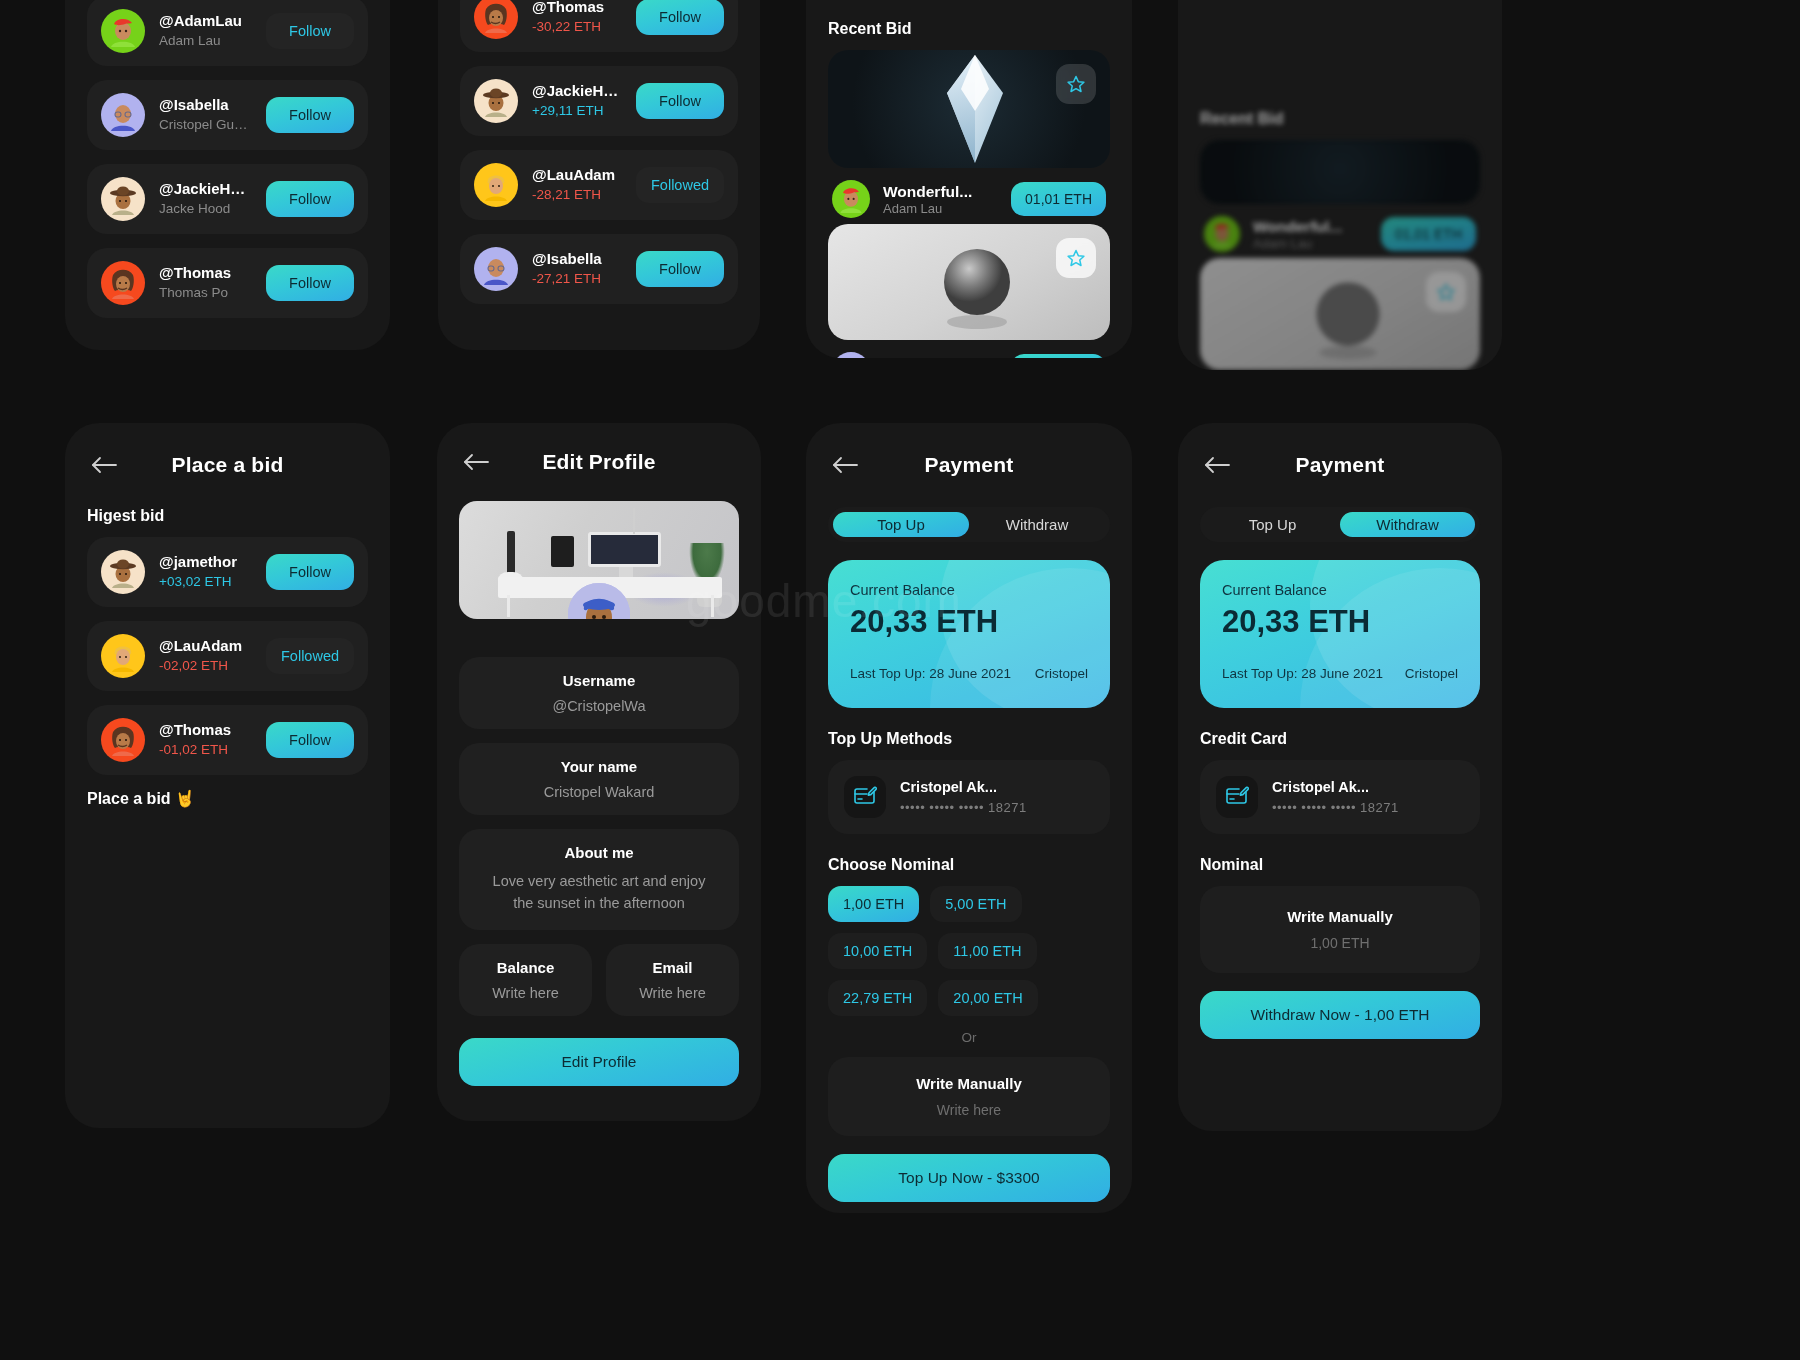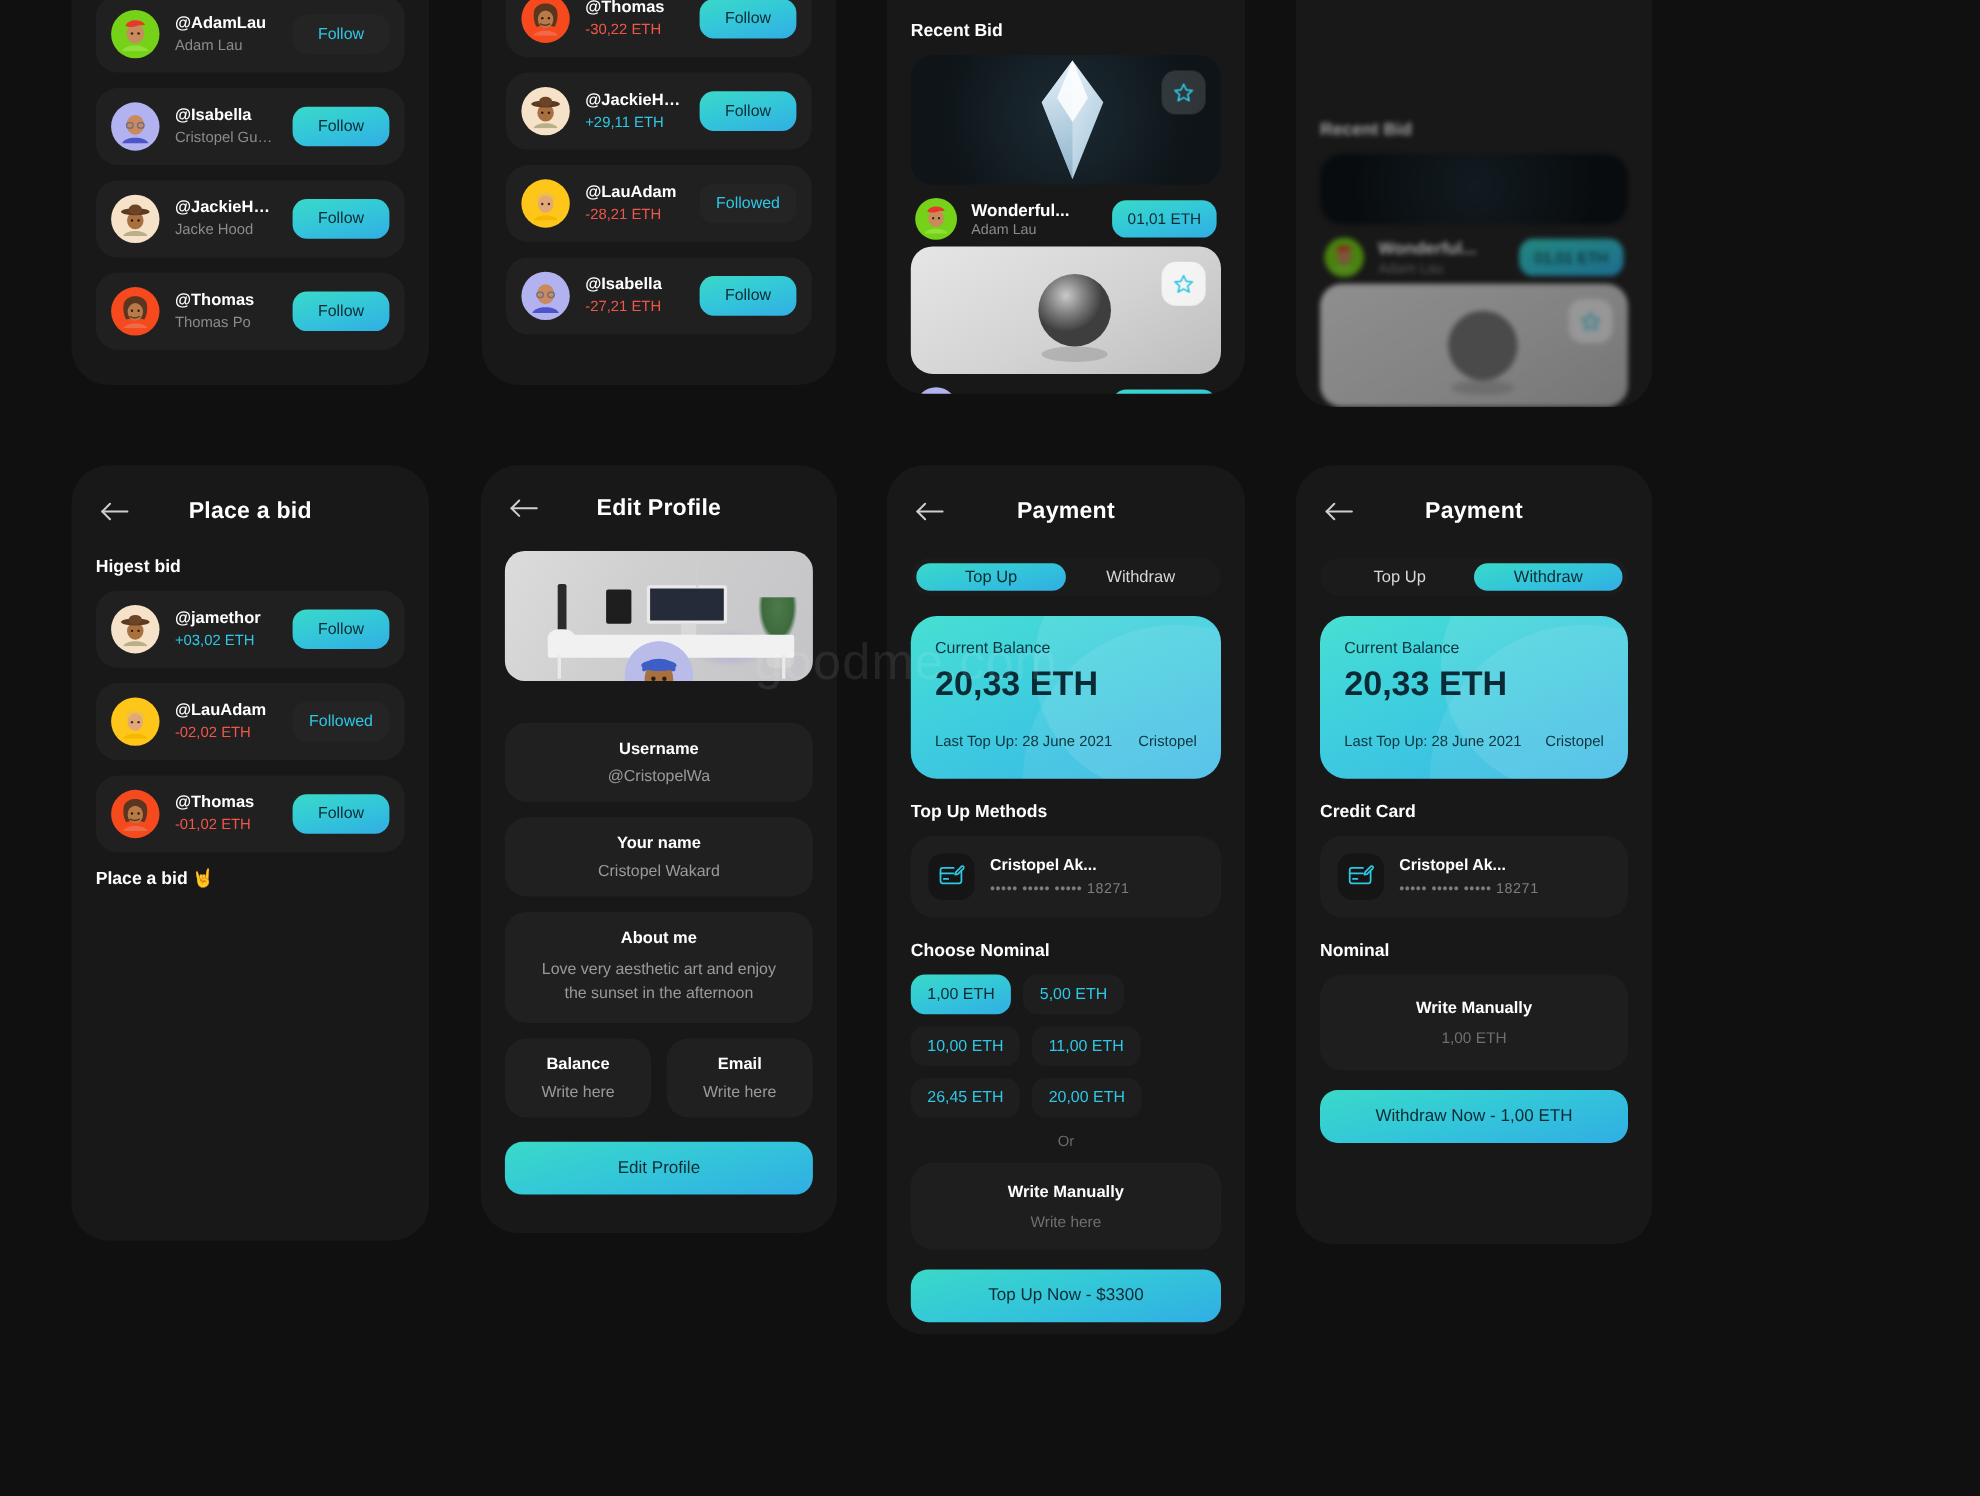--- a/index.html
+++ b/index.html
@@ -651,21 +651,21 @@
         </div>
       </div>
 
       <div class="sec-label">Choose Nominal</div>
 
       <div class="chips">
         <div class="chip active">1,00 ETH</div>
         <div class="chip">5,00 ETH</div>
         <div class="chip">10,00 ETH</div>
         <div class="chip">11,00 ETH</div>
-        <div class="chip">26,45 ETH</div>
+        <div class="chip">22,79 ETH</div>
         <div class="chip">20,00 ETH</div>
       </div>
 
       <div class="or">Or</div>
 
       <div class="write-card">
         <div class="t">Write Manually</div>
         <div class="v">Write here</div>
       </div>
 

